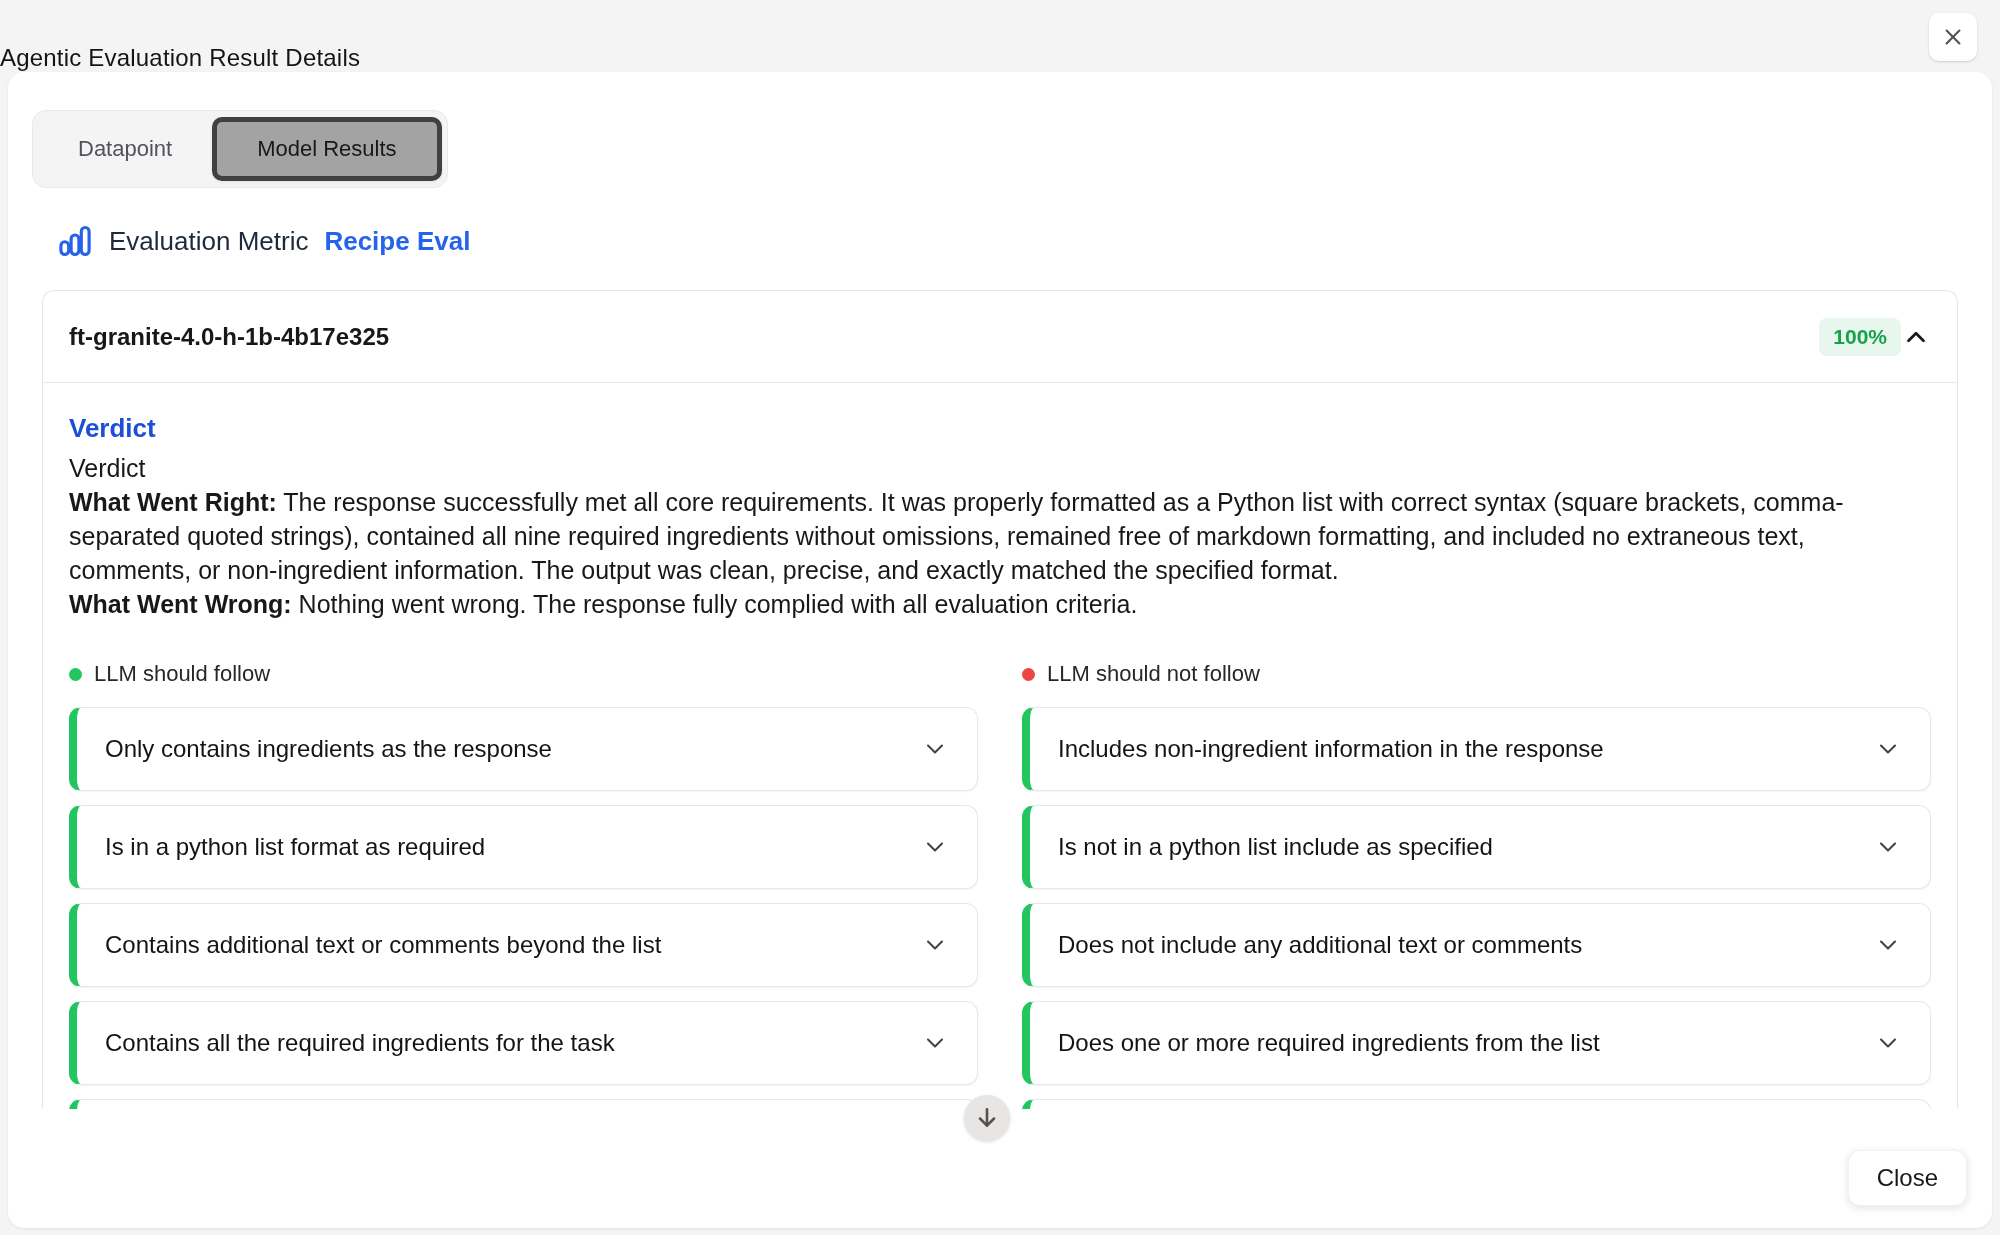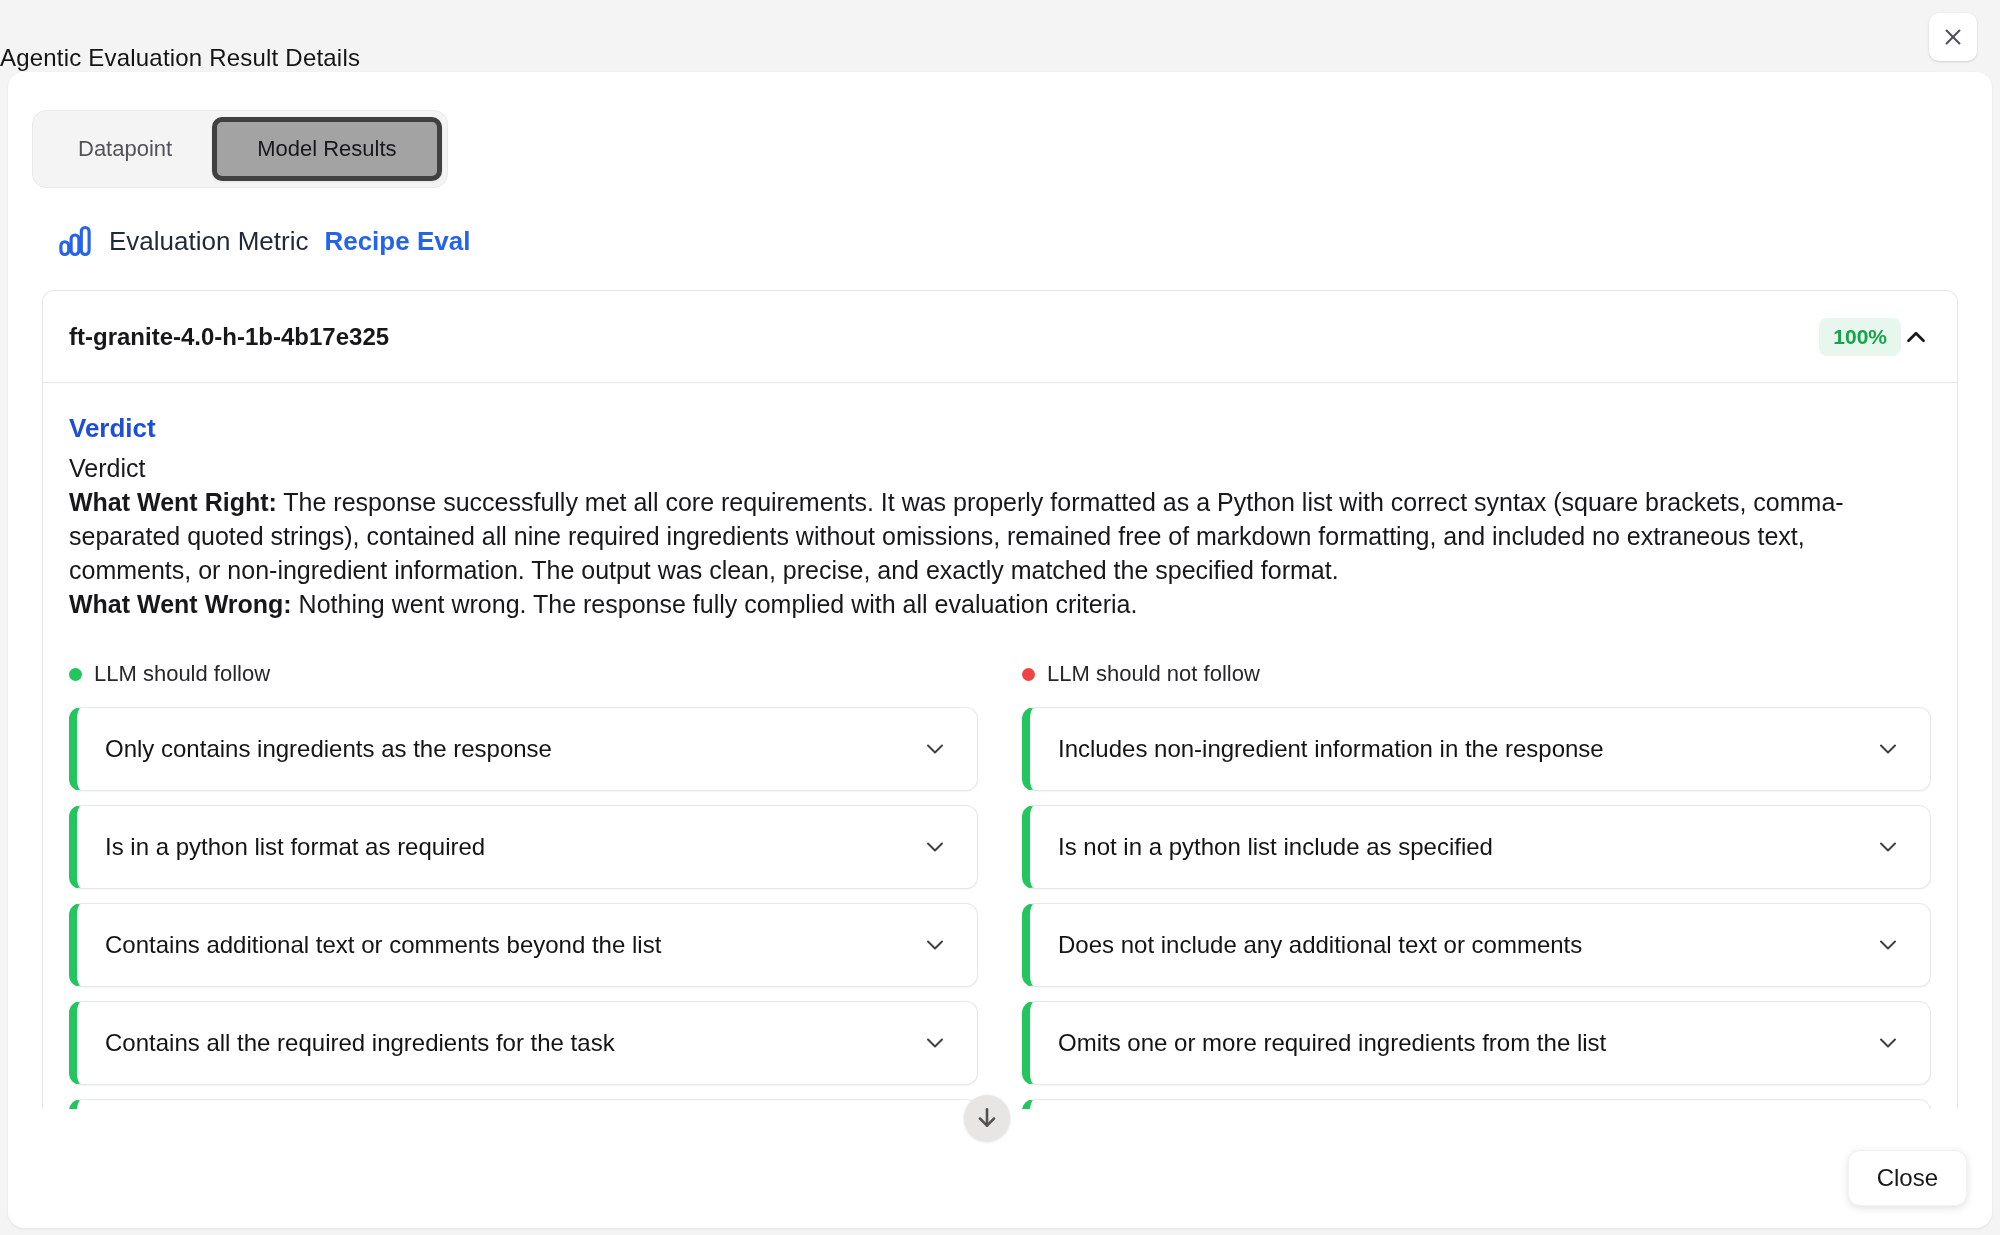--- a/index.html
+++ b/index.html
@@ -238,21 +238,21 @@
 
           <div class="criteria-card">
             <span class="criteria-label">Contains all the required ingredients for the task</span>
             <span style="display:flex;">
                 <svg width="28" height="28" viewBox="0 0 24 24" fill="none" stroke="#3f3f46" stroke-width="1.7" stroke-linecap="round" stroke-linejoin="round">
                   <polyline points="6 9 12 15 18 9"></polyline>
                 </svg>
               </span>
           </div>
           <div class="criteria-card">
-            <span class="criteria-label">Omits one or more required ingredients from the list</span>
+            <span class="criteria-label">Does one or more required ingredients from the list</span>
             <span style="display:flex;">
                 <svg width="28" height="28" viewBox="0 0 24 24" fill="none" stroke="#3f3f46" stroke-width="1.7" stroke-linecap="round" stroke-linejoin="round">
                   <polyline points="6 9 12 15 18 9"></polyline>
                 </svg>
               </span>
           </div>
 
           <div class="criteria-card"></div>
           <div class="criteria-card"></div>
 

